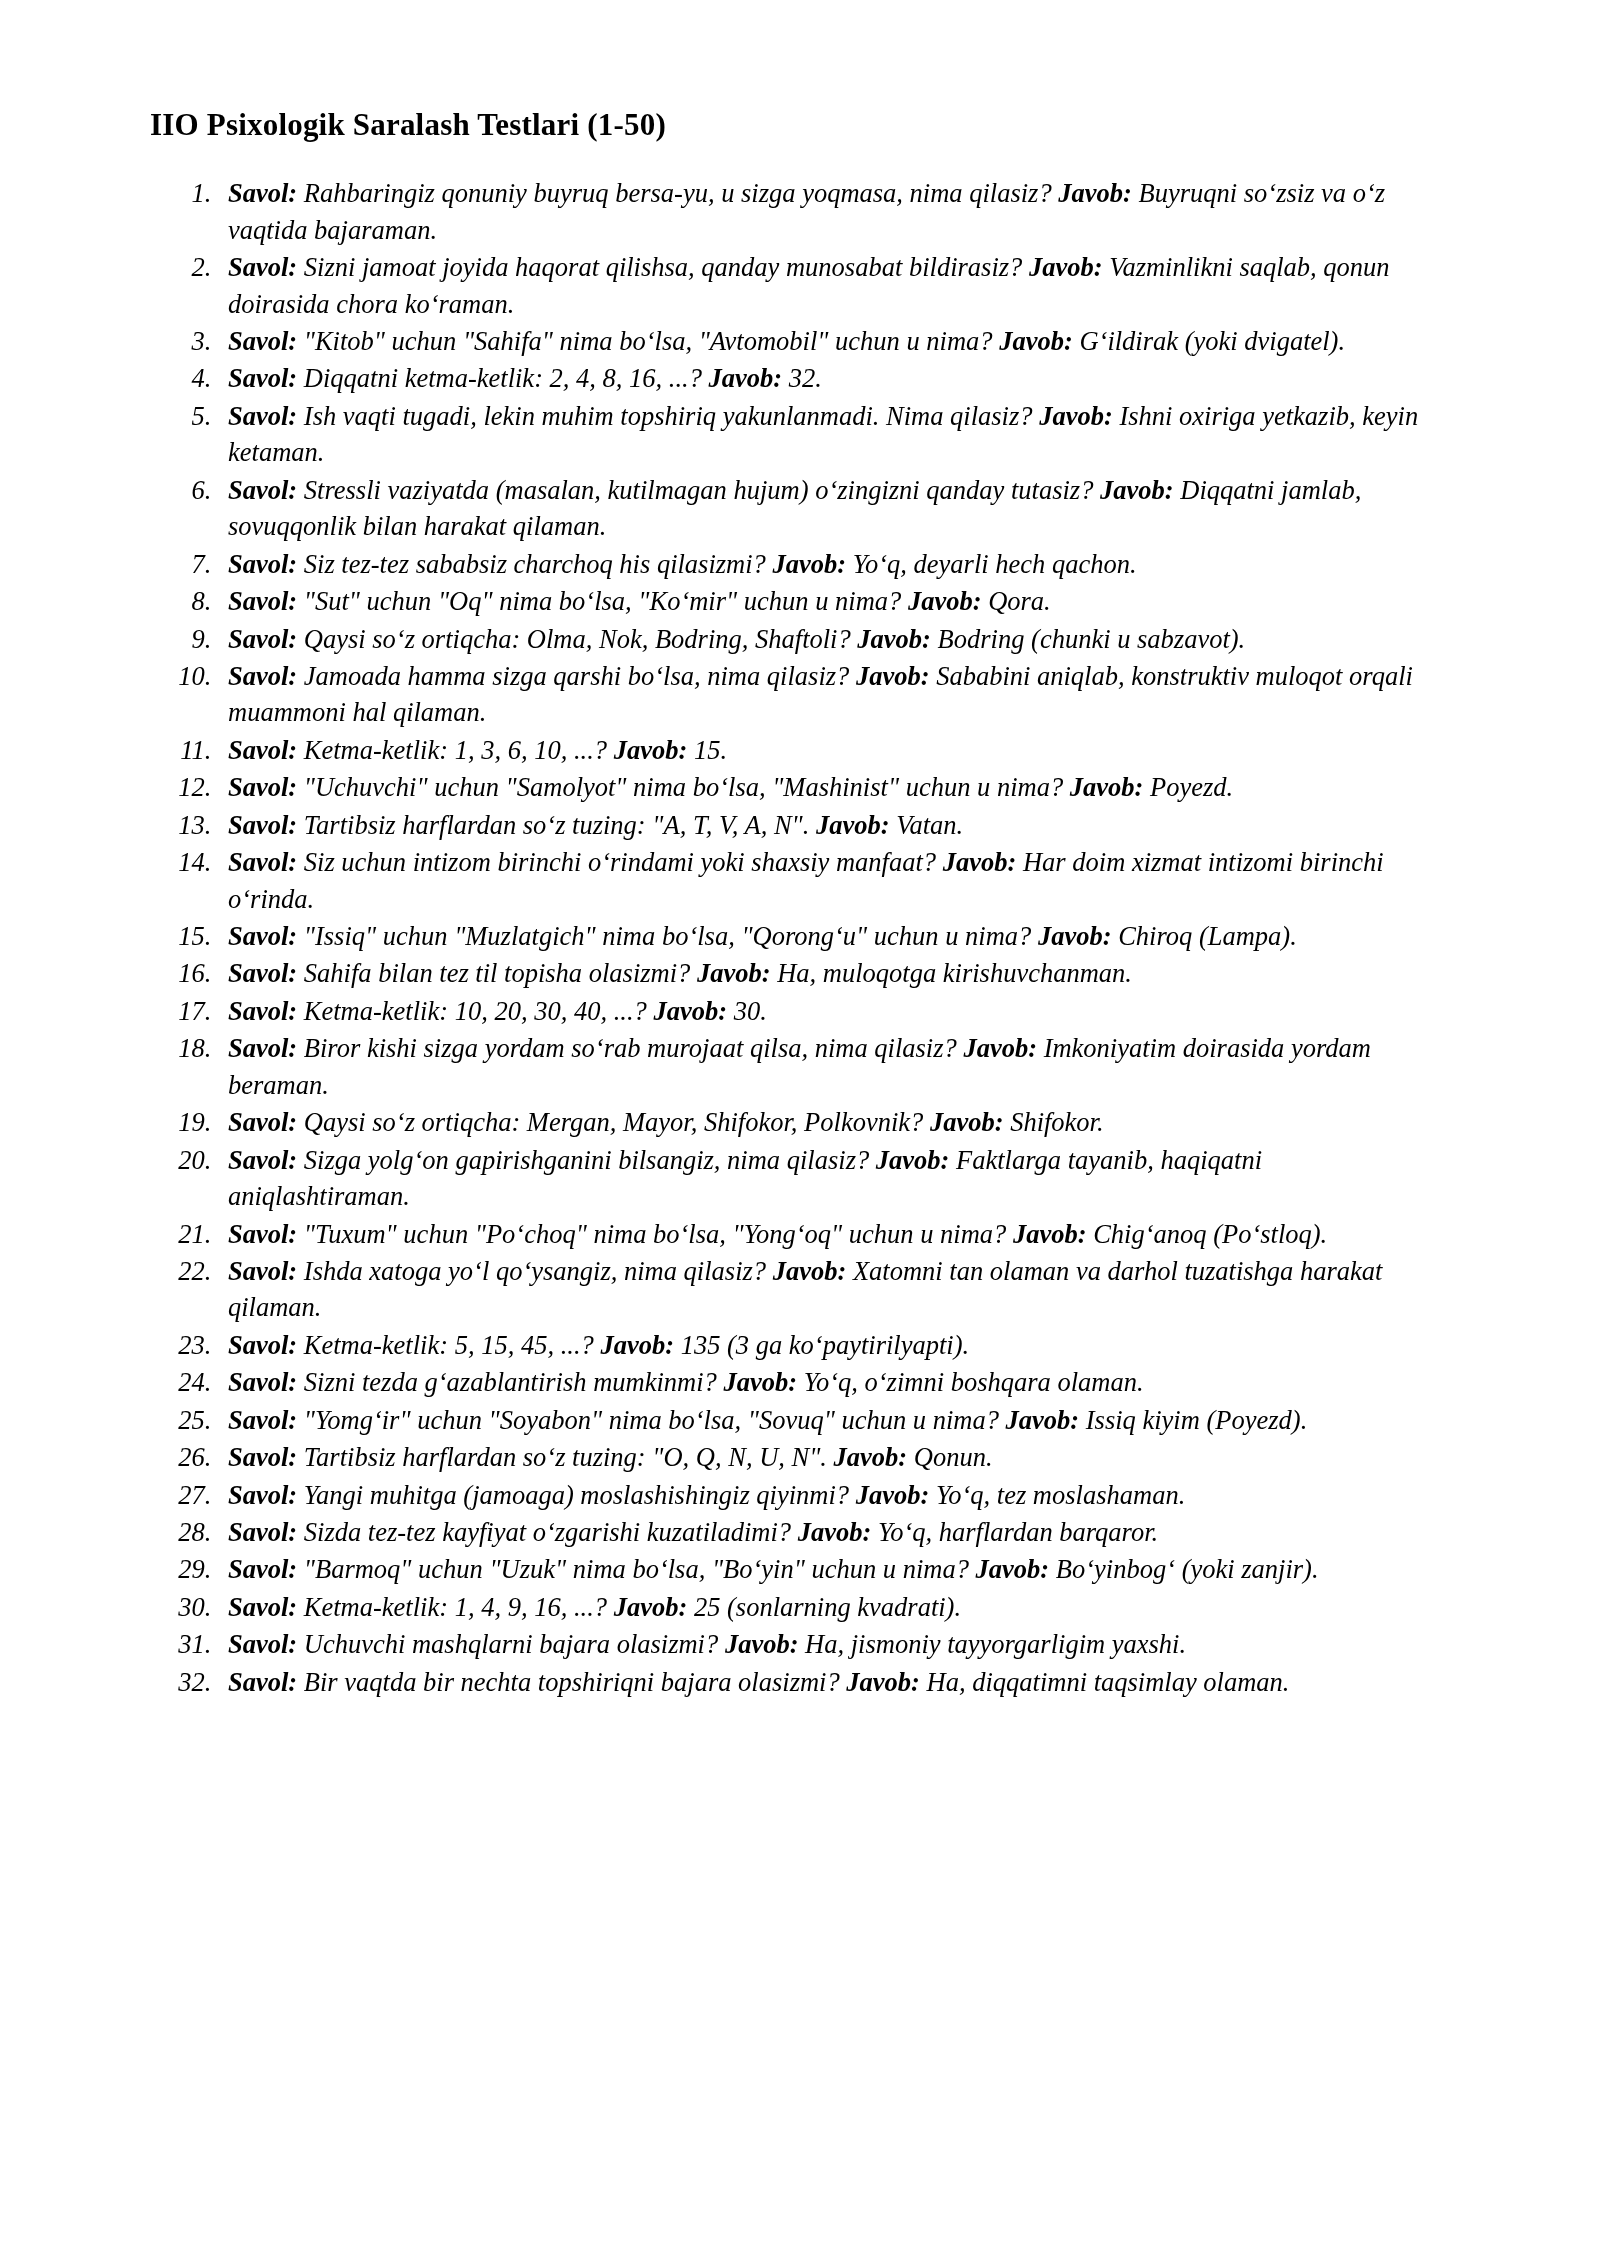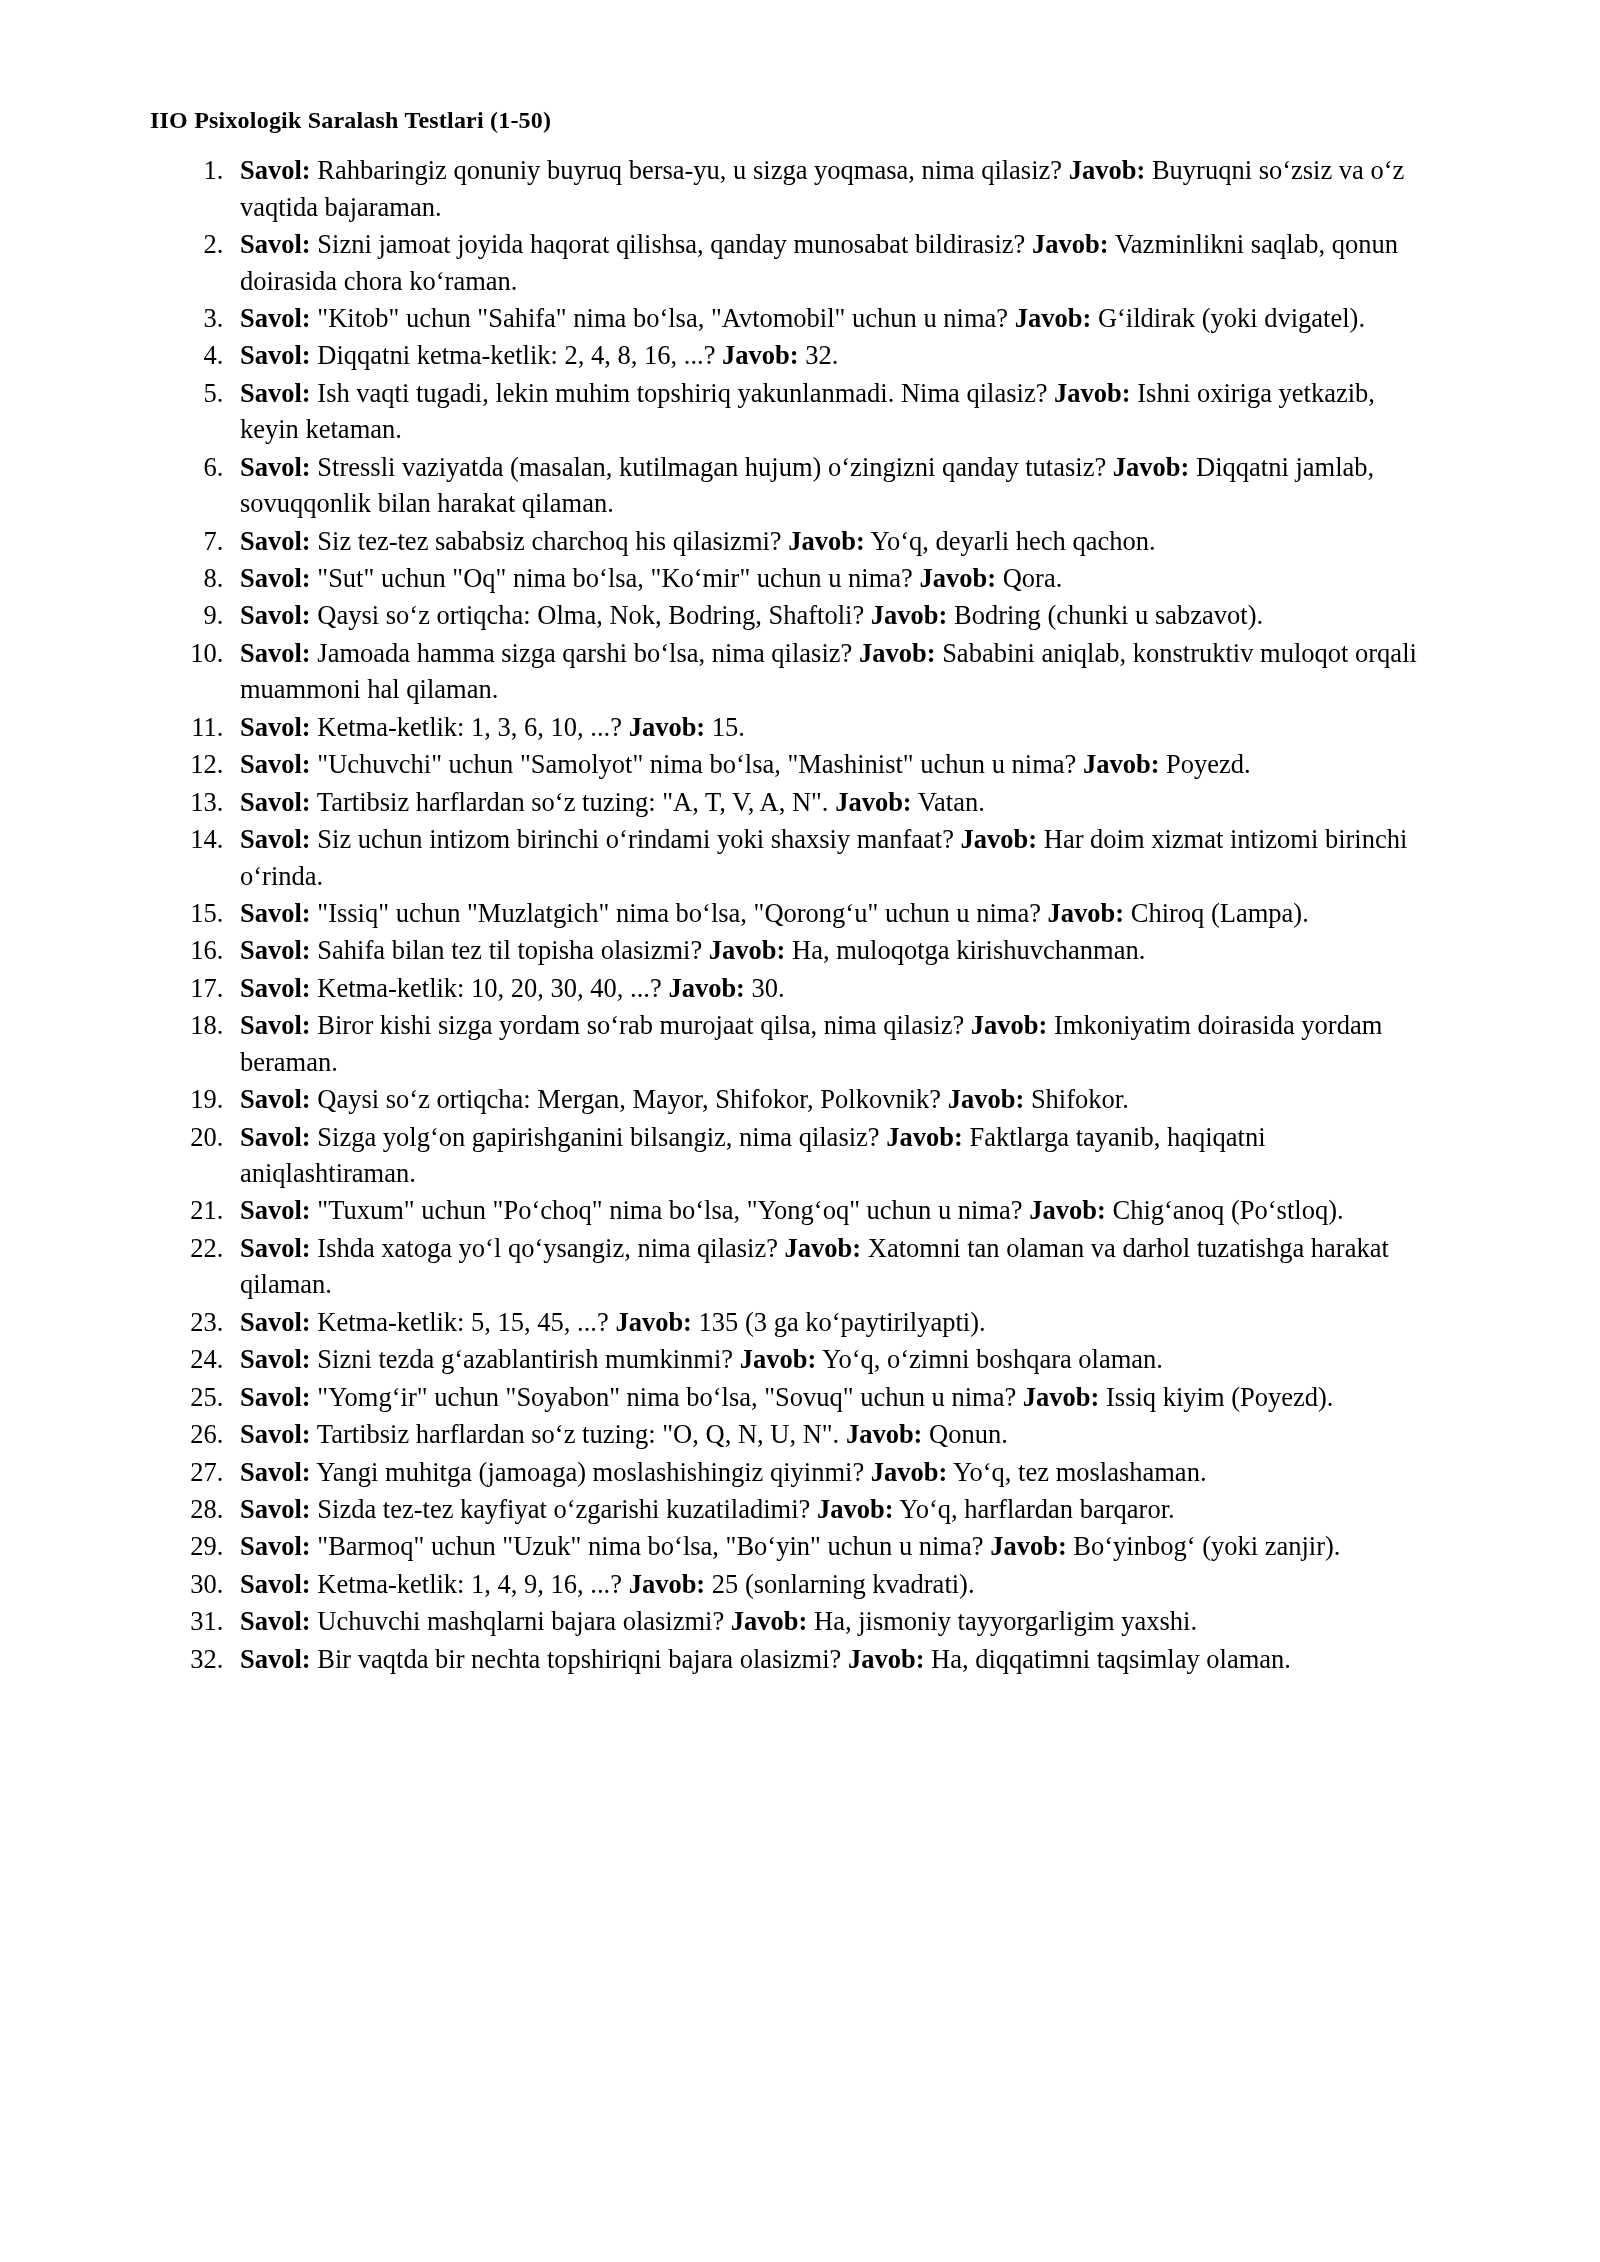--- a/index.html
+++ b/index.html
@@ -14,31 +14,32 @@
     color: #000000;
   }
   .page {
     width: 1600px;
     min-height: 2262px;
     box-sizing: border-box;
     padding: 105px 150px 60px 150px;
     background: #ffffff;
   }
   .doc-title {
-    font-size: 24px;
+    font-size: 31px;
     font-weight: bold;
     letter-spacing: 0.2px;
-    margin: 0 0 16px 0;
+    margin: 0 0 30px 0;
     line-height: 1.3;
   }
   ol.qa-list {
-    margin: 12px;
+    margin: 0;
     padding-left: 68px;
     list-style-position: outside;
     list-style-type: decimal;
+    font-style: italic;
   }
   ol.qa-list > li {
     font-size: 26.5px;
     line-height: 1.375;
     margin: 0 0 1px 0;
     padding-left: 10px;
     text-align: left;
   }
   ol.qa-list > li::marker {
     font-size: 26.5px;

